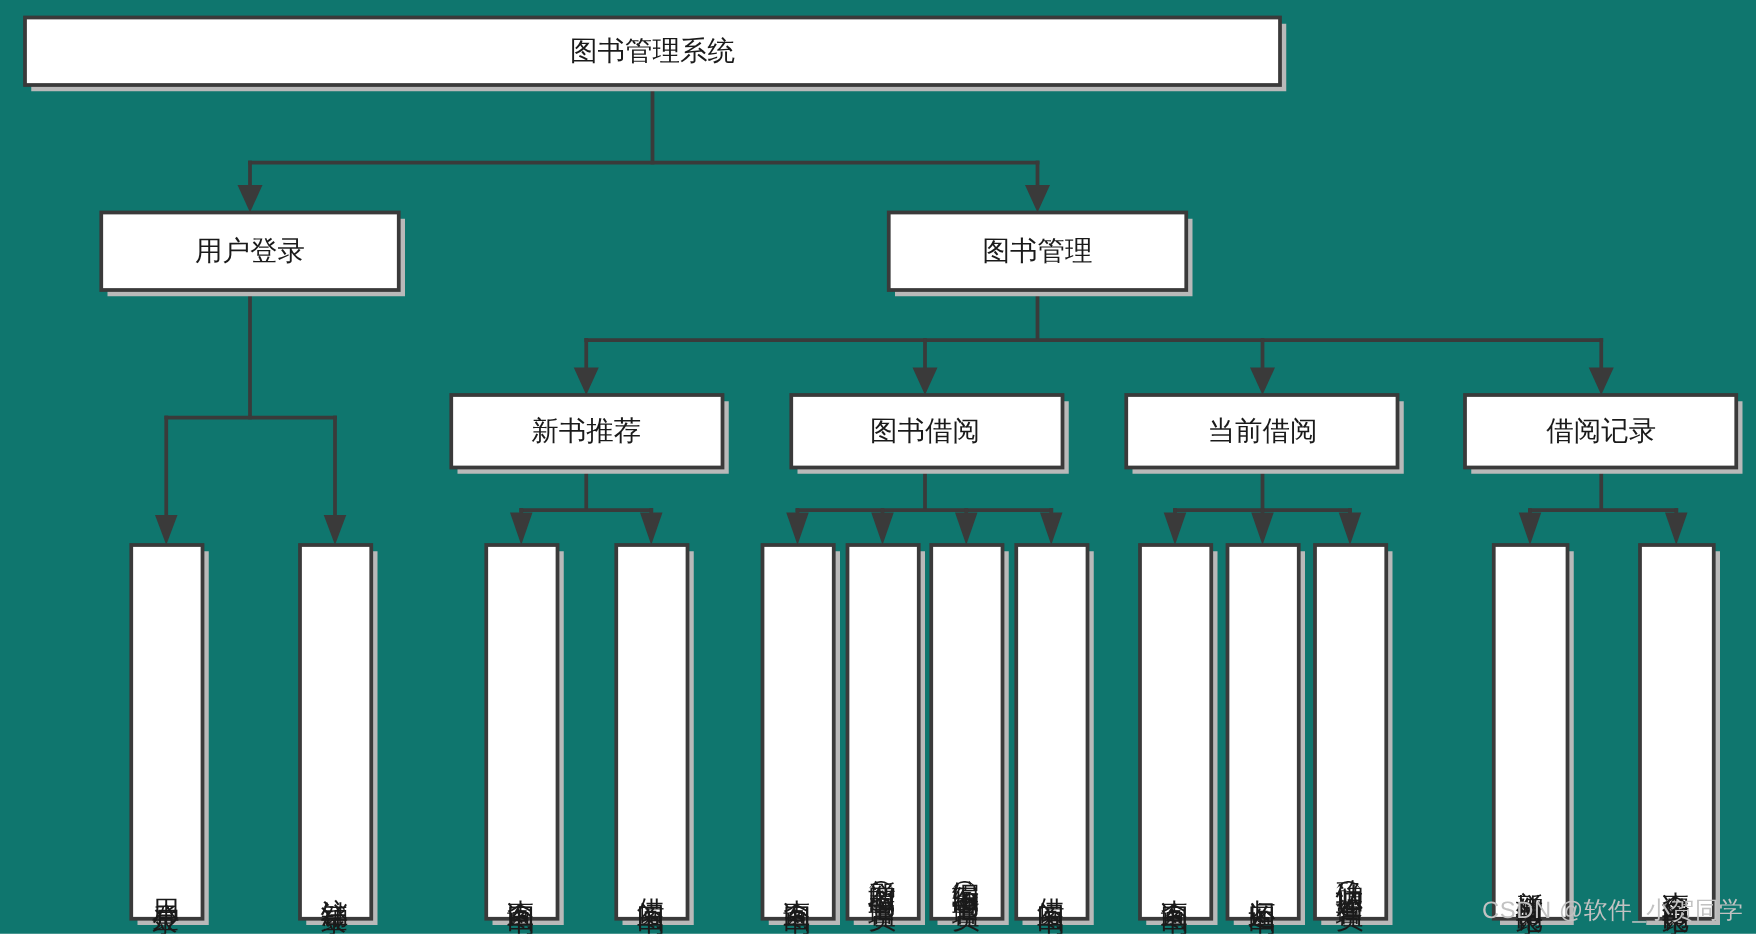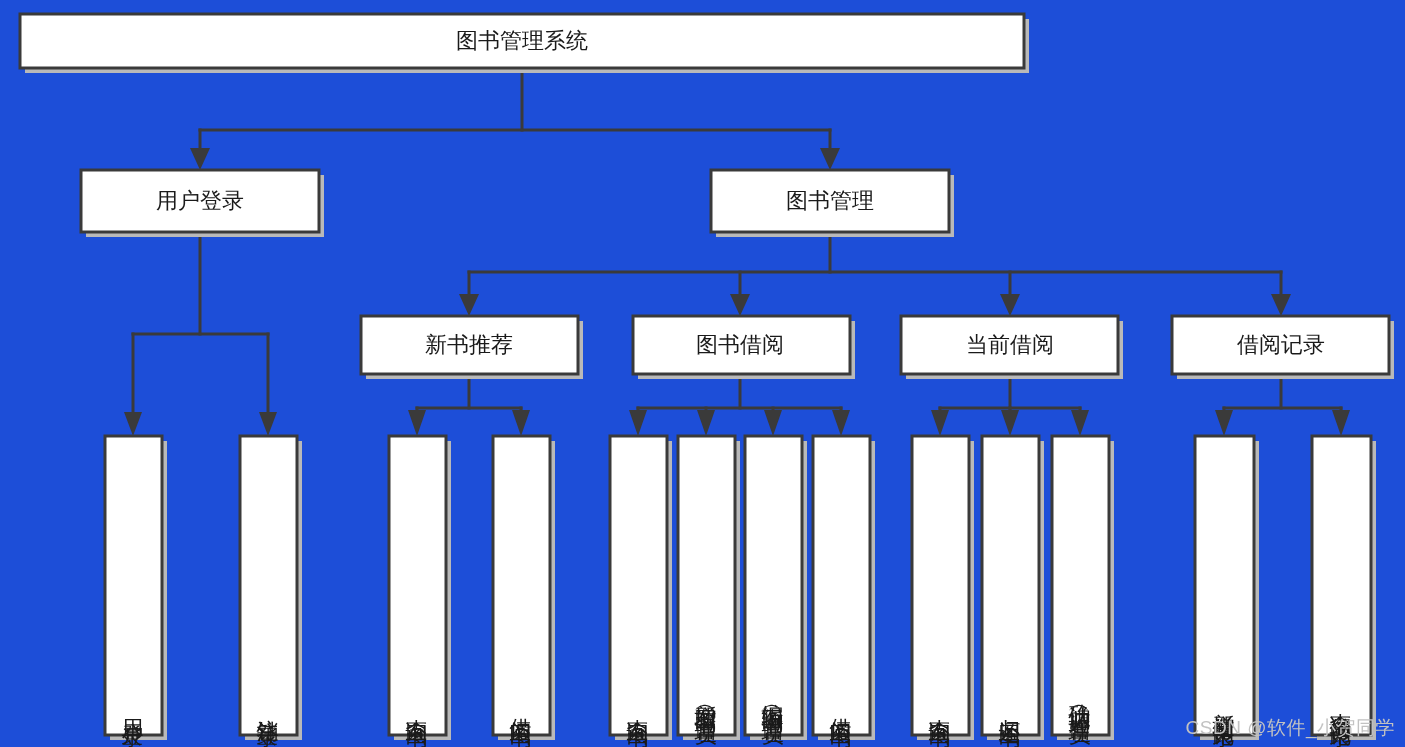--- a/index.html
+++ b/index.html
@@ -10,21 +10,21 @@
   body {
     width: 1405px;
     height: 747px;
     overflow: hidden;
     font-family: "Liberation Sans", sans-serif;
   }
   #diagram-root {
     position: relative;
     width: 1405px;
     height: 747px;
-    background: #1d4ed8;
+    background: #0f766e;
   }
   svg.diagram-canvas {
     position: absolute;
     left: 0;
     top: 0;
     width: 1405px;
     height: 747px;
   }
   .node-rect {
     fill: #ffffff;

